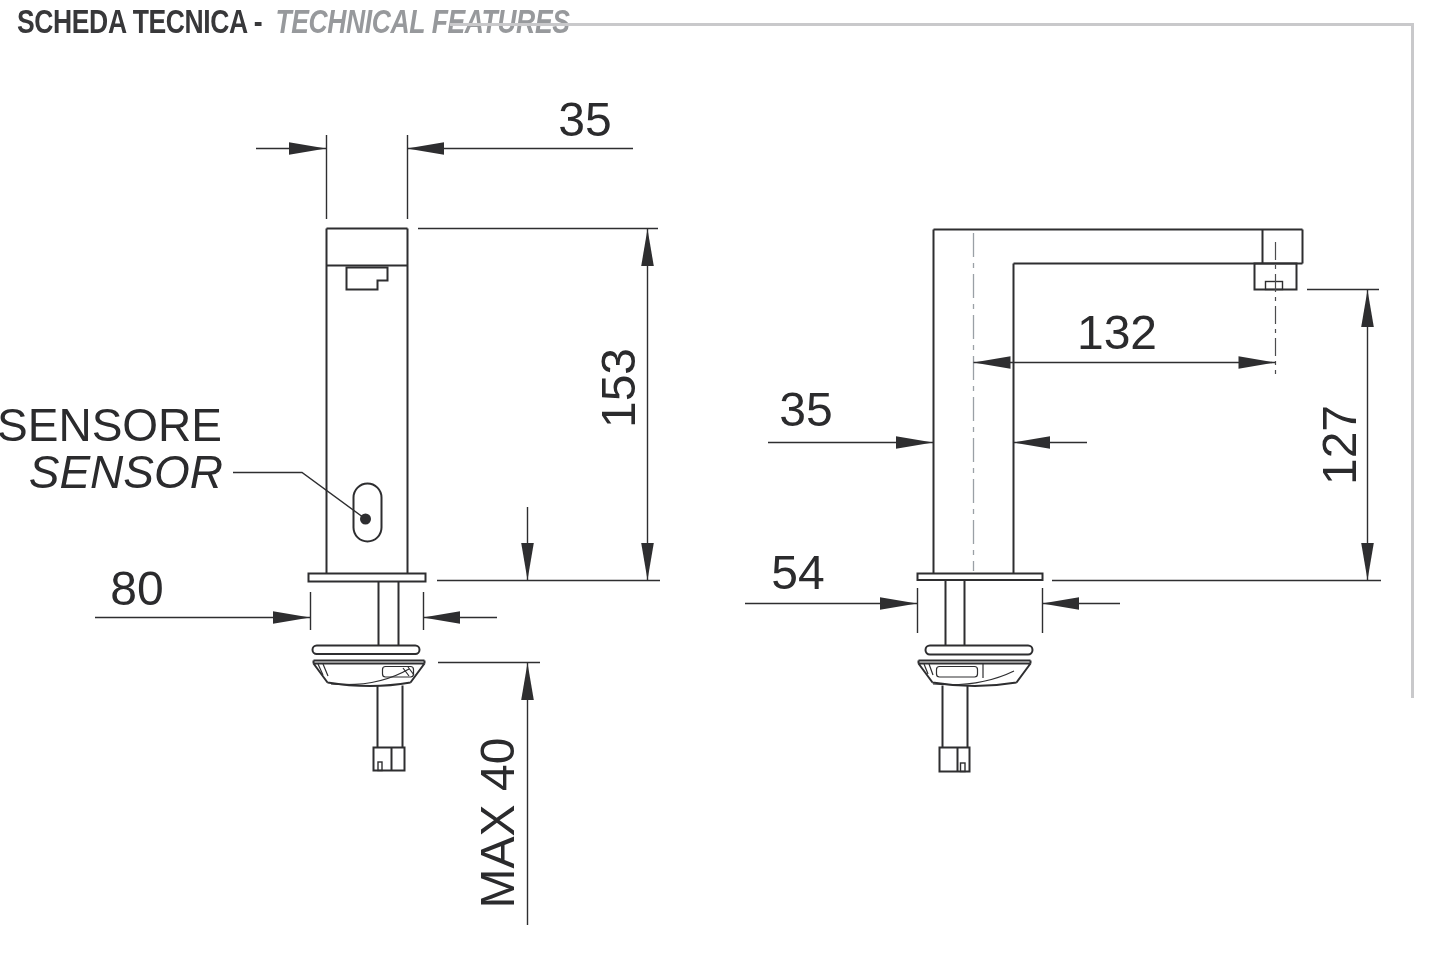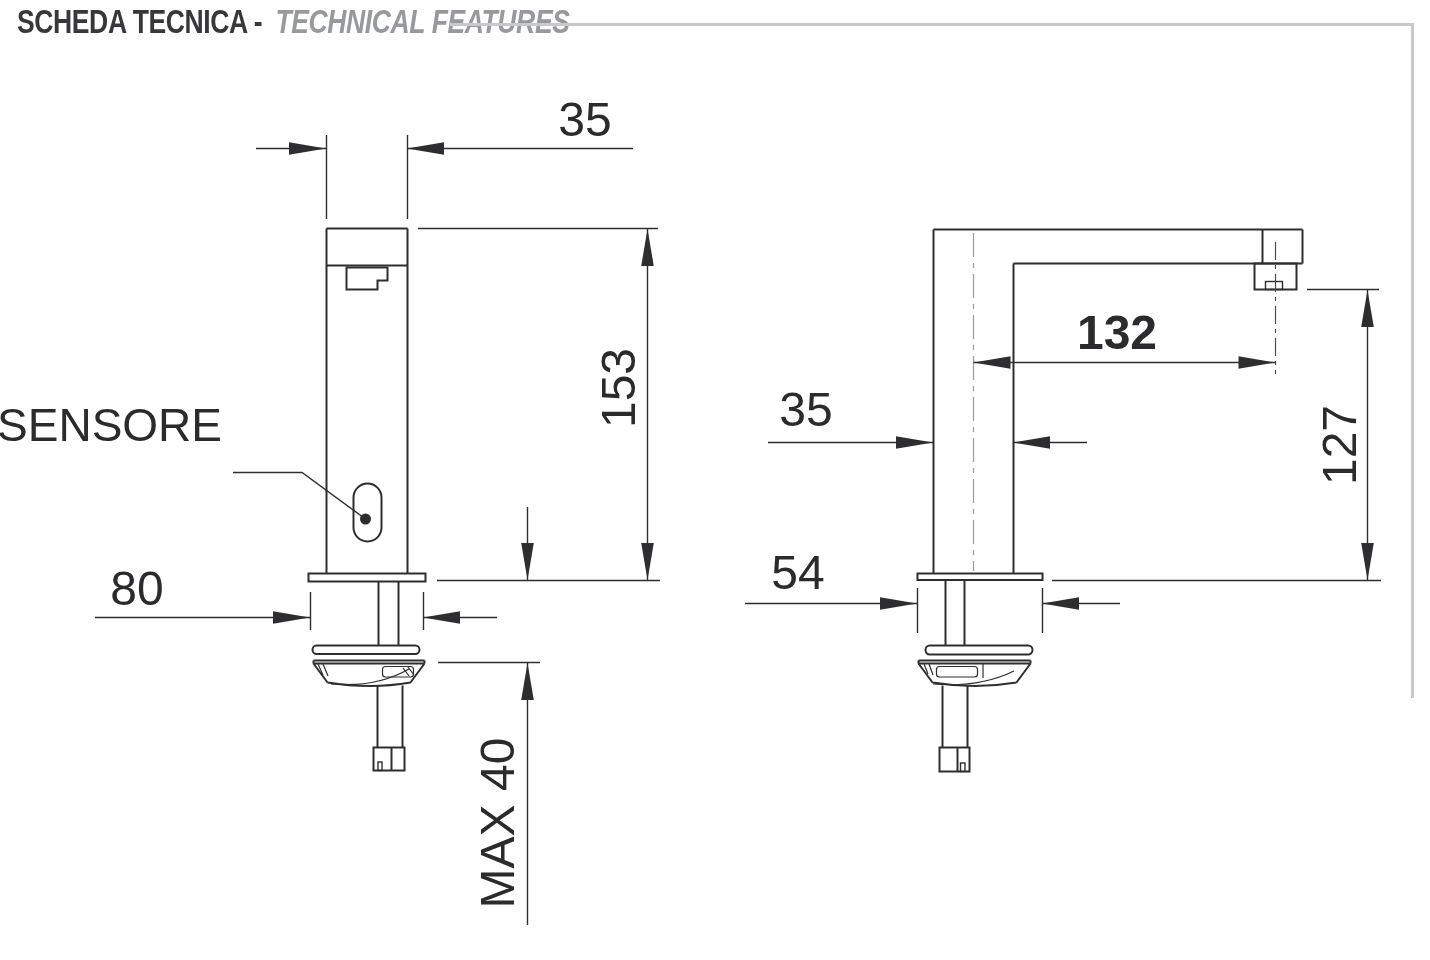--- a/index.html
+++ b/index.html
@@ -20,21 +20,21 @@
   .lbl.rot{transform:translate(-50%,-50%) rotate(-90deg);}
   .lbl.rtl{transform:translate(-100%,-50%);font-size:46px;}
   #lbl-35-left {left:585px; top:120px;}
   #lbl-153     {left:619px; top:388px;}
   #lbl-50      {left:137px; top:589px;}
   #lbl-max40   {left:498px; top:823px;}
   #lbl-sensore {left:222px; top:425px;}
   #lbl-sensor  {left:223px; top:472px;font-style:italic;}
   #lbl-35-right{left:806px; top:410px;}
   #lbl-54      {left:798px; top:573px;text-align:center;}
-  #lbl-132     {left:1117px;top:333px;font-weight:bold;}
+  #lbl-132     {left:1117px;top:333px;}
   #lbl-127     {left:1340px;top:445px;}
 </style>
 </head>
 <body>
 
 <div id="page">
 
   <div id="title">
     <span class="it">SCHEDA TECNICA -</span>
     <span class="en">TECHNICAL FEATURES</span>
@@ -130,18 +130,19 @@
       <polygon points="1367.5,290 1361.2,327 1373.8,327"></polygon>
       <polygon points="1367.5,580 1361.2,543 1373.8,543"></polygon>
     </g>
   </svg>
 
   <div class="lbl" id="lbl-35-left">35</div>
   <div class="lbl rot" id="lbl-153">153</div>
   <div class="lbl" id="lbl-50">80</div>
   <div class="lbl rot" id="lbl-max40">MAX 40</div>
   <div class="lbl rtl" id="lbl-sensore">SENSORE</div>
+  <div class="lbl rtl" id="lbl-sensor">SENSOR</div>
   <div class="lbl" id="lbl-35-right">35</div>
   <div class="lbl" id="lbl-54">54</div>
   <div class="lbl" id="lbl-132">132</div>
   <div class="lbl rot" id="lbl-127">127</div>
 
 </div>
 
 </body></html>

